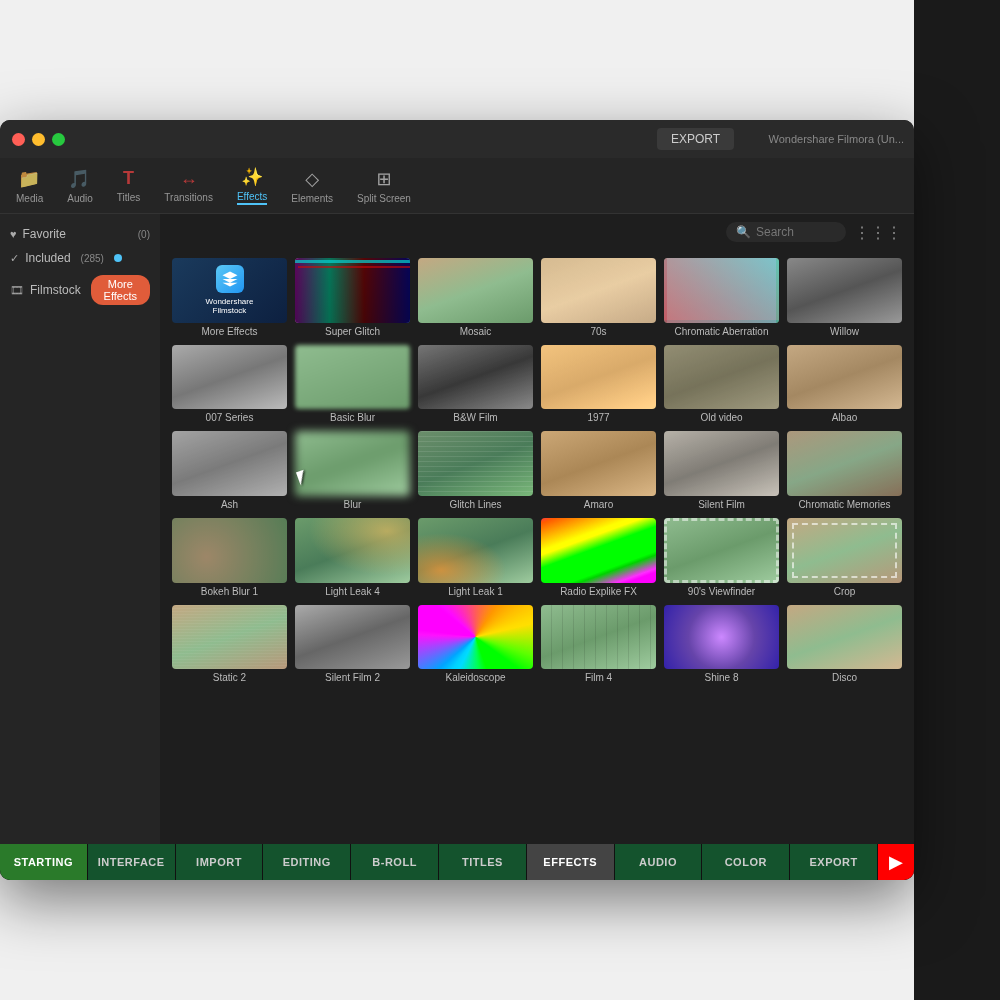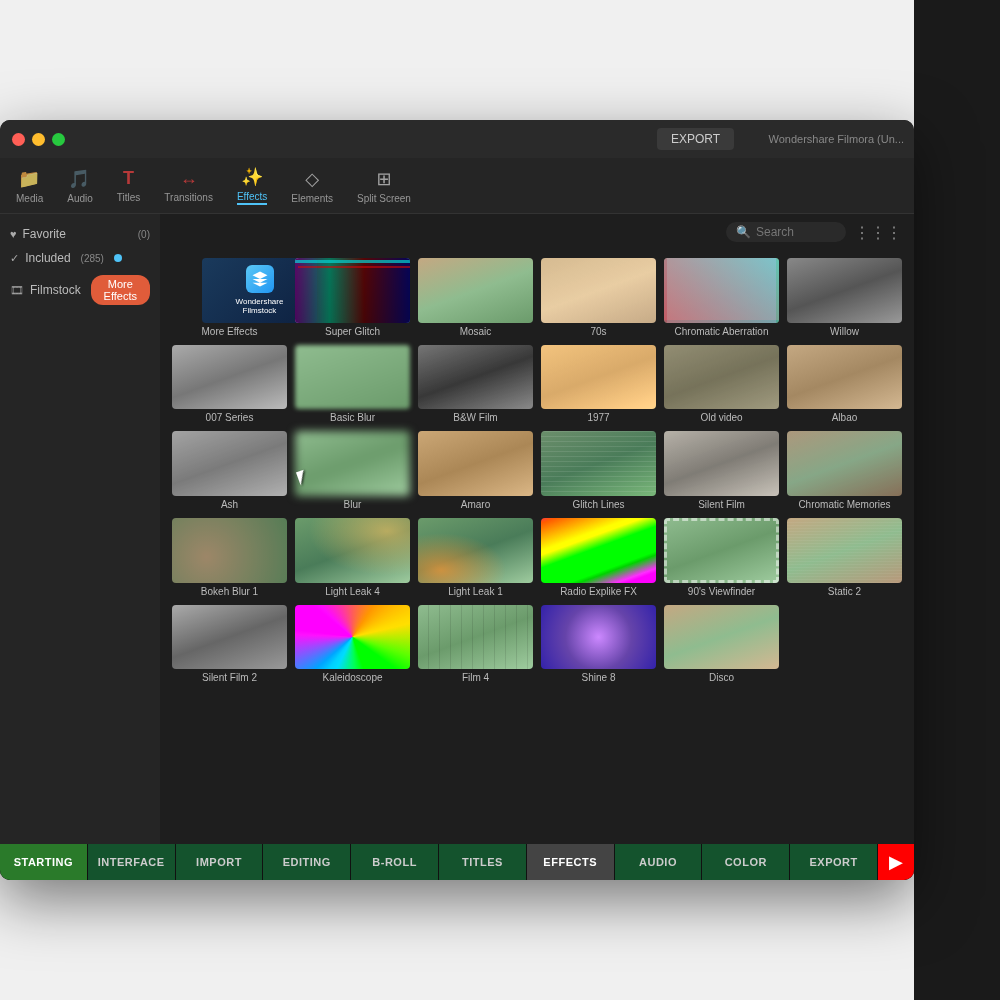--- a/index.html
+++ b/index.html
@@ -252,21 +252,20 @@
     .thumb-wondershare {
       background: linear-gradient(135deg, #1a3a5c, #0d2040);
       display: flex;
       flex-direction: column;
       align-items: center;
       justify-content: center;
       color: white;
       font-size: 9px;
       text-align: center;
       gap: 4px;
-      margin-left: 30px;
     }
     .ws-logo {
       width: 28px;
       height: 28px;
       background: linear-gradient(135deg, #5bc8f5, #2196f3);
       border-radius: 6px;
       display: flex;
       align-items: center;
       justify-content: center;
       font-size: 14px;
@@ -646,30 +645,30 @@
             <div class="effect-thumb thumb-ash"></div>
             <span class="effect-label">Ash</span>
           </div>
 
           <div class="effect-item">
             <div class="effect-thumb thumb-blur2"></div>
             <span class="effect-label">Blur</span>
           </div>
 
           <div class="effect-item">
+            <div class="effect-thumb thumb-glitchlines"></div>
+            <span class="effect-label">Glitch Lines</span>
+          </div>
+
+          <div class="effect-item">
             <div class="effect-thumb thumb-amaro"></div>
             <span class="effect-label">Amaro</span>
           </div>
 
           <div class="effect-item">
-            <div class="effect-thumb thumb-glitchlines"></div>
-            <span class="effect-label">Glitch Lines</span>
-          </div>
-
-          <div class="effect-item">
             <div class="effect-thumb thumb-silentfilm"></div>
             <span class="effect-label">Silent Film</span>
           </div>
 
           <div class="effect-item">
             <div class="effect-thumb thumb-beautifulmem"></div>
             <span class="effect-label">Chromatic Memories</span>
           </div>
 
           <div class="effect-item">
@@ -690,20 +689,24 @@
           <div class="effect-item">
             <div class="effect-thumb thumb-radio"></div>
             <span class="effect-label">Radio Explike FX</span>
           </div>
 
           <div class="effect-item">
             <div class="effect-thumb thumb-viewfinder"></div>
             <span class="effect-label">90's Viewfinder</span>
           </div>
 
+          <div class="effect-item">
+            <div class="effect-thumb thumb-crop"></div>
+            <span class="effect-label">Crop</span>
+          </div>
 
           <div class="effect-item">
             <div class="effect-thumb thumb-static"></div>
             <span class="effect-label">Static 2</span>
           </div>
 
           <div class="effect-item">
             <div class="effect-thumb thumb-silentfilm2"></div>
             <span class="effect-label">Silent Film 2</span>
           </div>

